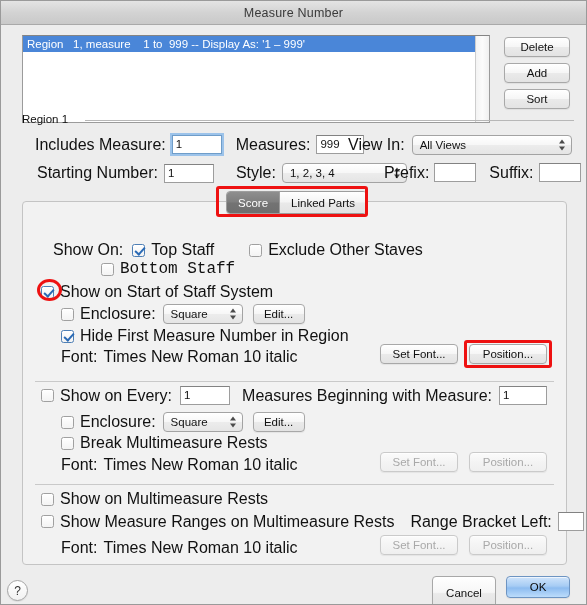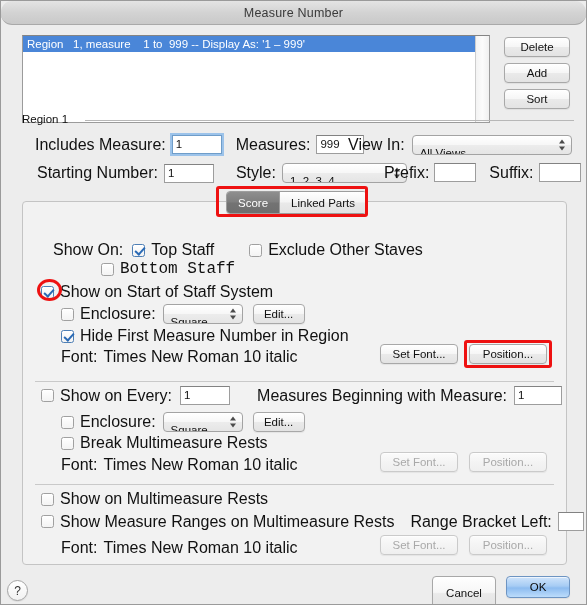--- a/index.html
+++ b/index.html
@@ -28,21 +28,20 @@
   }
 
   
   .titlebar {
     height: 23px;
     background: linear-gradient(to bottom, #e4e4e4 0%, #d3d3d3 50%, #c9c9c9 100%);
     border-bottom: 1px solid #a9a9a9;
     display: flex;
     align-items: center;
     justify-content: center;
-    border-radius: 11px;
   }
   .titlebar-text {
     font-size: 12.5px;
     color: #3a3a3a;
     letter-spacing: .2px;
   }
 
   
   .btn {
     display: inline-flex;
@@ -93,21 +92,21 @@
 
   .popup {
     position: relative;
     box-sizing: border-box;
     height: 20px;
     border: 1px solid #a3a3a3;
     border-radius: 4px;
     background: linear-gradient(to bottom, #ffffff 0%, #f7f7f7 48%, #ececec 52%, #e5e5e5 100%);
     font-size: 11.5px;
     color: #111;
-    padding: 8px 20px 0 7px;
+    padding: 0 20px 0 7px;
     line-height: 18px;
     display: inline-block;
     white-space: nowrap;
     overflow: hidden;
     box-shadow: 0 1px 0 rgba(255,255,255,.6) inset;
   }
   .popup .arrows {
     position: absolute;
     right: 5px;
     top: 50%;
@@ -386,21 +385,21 @@
     <span class="lbl">Font:</span>
     <span class="lbl" style="margin-left:6px;">Times New Roman 10 italic</span>
   </div>
   <div class="btn" style="position:absolute; left:379px; top:343px; width:78px;">Set Font...</div>
   <div class="btn" style="position:absolute; left:468px; top:343px; width:78px;">Position...</div>
 
   <div class="row" style="left:40px; top:385px;">
     <span class="cb"></span>
     <span class="lbl" style="margin-left:6px;">Show on Every:</span>
     <span class="field" style="width:50px; margin-left:8px;">1</span>
-    <span class="lbl" style="margin-left:27px;text-align:right;">Measures Beginning with Measure:</span>
+    <span class="lbl" style="margin-left:12px;text-align:right;">Measures Beginning with Measure:</span>
     <span class="field" style="width:48px; margin-left:7px;">1</span>
   </div>
 
   <div class="row" style="left:60px; top:411px;">
     <span class="cb"></span>
     <span class="lbl" style="margin-left:6px;">Enclosure:</span>
     <span class="popup" style="width:80px; margin-left:7px;">
       <span>Square</span>
       <span class="arrows"></span>
     </span>

